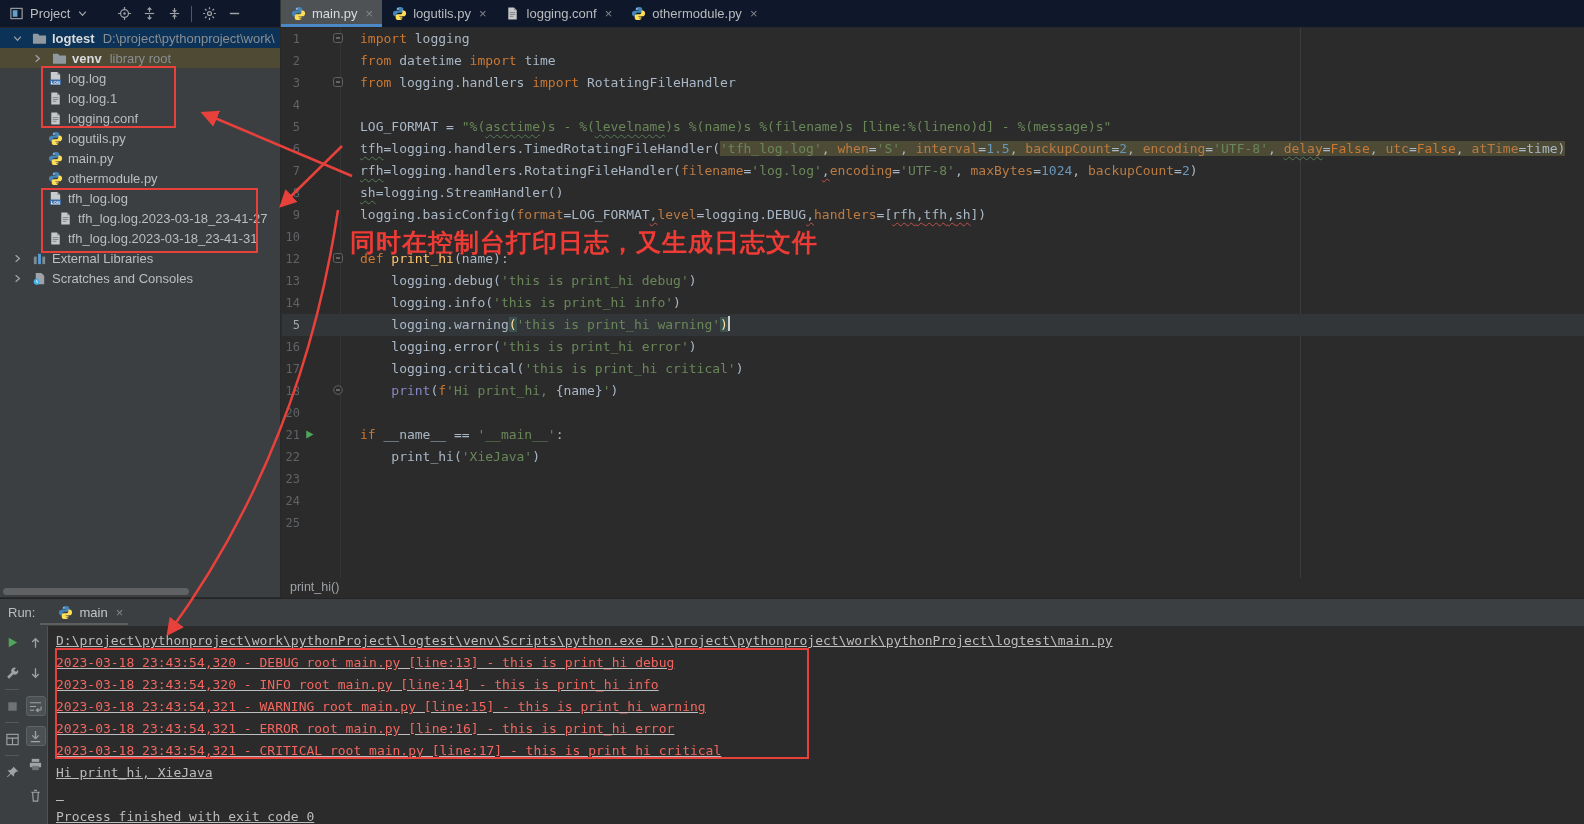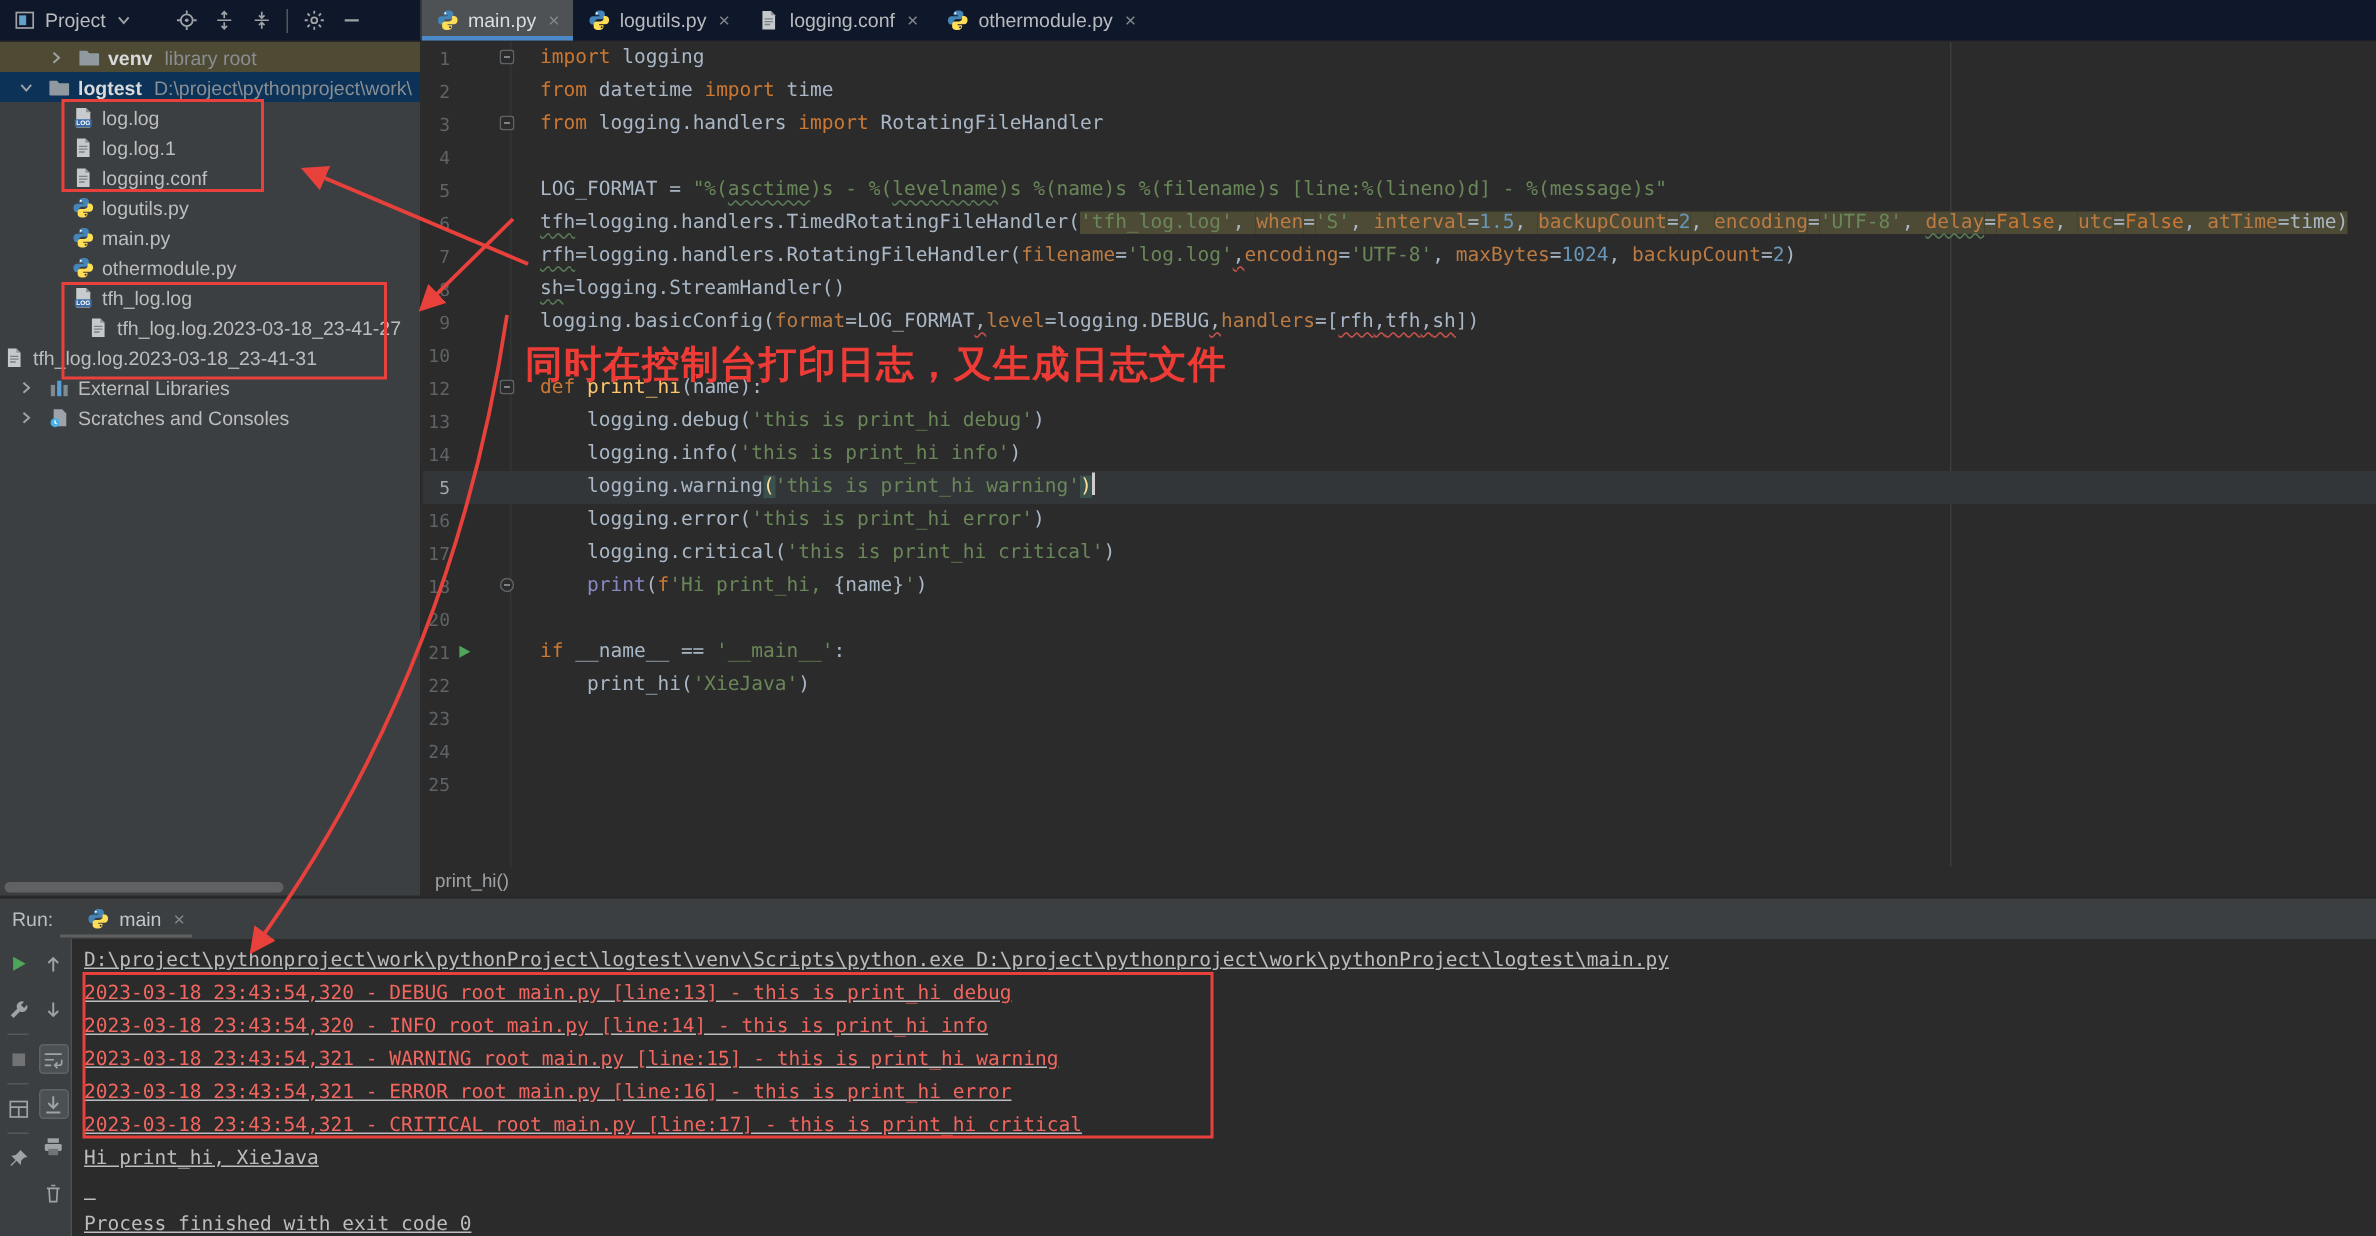--- a/index.html
+++ b/index.html
@@ -185,47 +185,47 @@
             </svg>
           </span>
           <span class="tlabel">othermodule.py</span>
           <span class="tclose">×</span>
         </div>
       </div>
   </div>
 
   <div id="project-panel">
     <div id="tree">
+        <div class="trow sel-focus" style="padding-left: 8px;">
+          <span class="icon">
+            <svg viewBox="0 0 16 16">
+              <path d="M4.5 6l3.5 4 3.5-4" fill="none" stroke="#9fa3a6" stroke-width="1.4"></path>
+            </svg>
+          </span>
+          <span class="icon">
+            <svg viewBox="0 0 16 16">
+              <path d="M1.5 3h5l1.4 1.8h6.6c.3 0 .5.2.5.5V13c0 .3-.2.5-.5.5h-13A.5.5 0 0 1 1 13V3.5c0-.3.2-.5.5-.5z" fill="#90999f"></path>
+            </svg>
+          </span>
+          <span class="tl bold">logtest</span>
+          <span class="tx">D:\project\pythonproject\work\</span>
+        </div>
         <div class="trow sel-soft" style="padding-left: 28px;">
           <span class="icon">
             <svg viewBox="0 0 16 16">
               <path d="M6 4.5l4 3.5-4 3.5" fill="none" stroke="#9fa3a6" stroke-width="1.4"></path>
             </svg>
           </span>
           <span class="icon">
             <svg viewBox="0 0 16 16">
               <path d="M1.5 3h5l1.4 1.8h6.6c.3 0 .5.2.5.5V13c0 .3-.2.5-.5.5h-13A.5.5 0 0 1 1 13V3.5c0-.3.2-.5.5-.5z" fill="#90999f"></path>
             </svg>
           </span>
           <span class="tl bold">venv</span>
           <span class="tx">library root</span>
-        </div>
-        <div class="trow sel-focus" style="padding-left: 8px;">
-          <span class="icon">
-            <svg viewBox="0 0 16 16">
-              <path d="M4.5 6l3.5 4 3.5-4" fill="none" stroke="#9fa3a6" stroke-width="1.4"></path>
-            </svg>
-          </span>
-          <span class="icon">
-            <svg viewBox="0 0 16 16">
-              <path d="M1.5 3h5l1.4 1.8h6.6c.3 0 .5.2.5.5V13c0 .3-.2.5-.5.5h-13A.5.5 0 0 1 1 13V3.5c0-.3.2-.5.5-.5z" fill="#90999f"></path>
-            </svg>
-          </span>
-          <span class="tl bold">logtest</span>
-          <span class="tx">D:\project\pythonproject\work\</span>
         </div>
         <div class="trow" style="padding-left: 46px;">
           <span class="icon">
             <svg viewBox="0 0 16 16">
               <path d="M3 1h7l3 3v11H3z" fill="#c8cbcd"></path>
               <path d="M10 1l3 3h-3z" fill="#8a8d8f"></path>
               <rect x="2" y="9" width="12" height="5.5" rx="1" fill="#3c6ea5"></rect>
               <text x="8" y="13.4" font-size="4.6" fill="#fff" text-anchor="middle" font-family="sans-serif" font-weight="bold">LOG</text>
             </svg>
           </span>
@@ -298,21 +298,21 @@
         <div class="trow" style="padding-left: 56px;">
           <span class="icon">
             <svg viewBox="0 0 16 16">
               <path d="M3.5 1.5h6l3 3v10h-9z" fill="#c6c9cb"></path>
               <path d="M9.5 1.5l3 3h-3z" fill="#90959a"></path>
               <path d="M5 7h6M5 9h6M5 11h4" stroke="#7c8184" stroke-width="1" fill="none"></path>
             </svg>
           </span>
           <span class="tl">tfh_log.log.2023-03-18_23-41-27</span>
         </div>
-        <div class="trow" style="">
+        <div class="trow" style="padding-left: 46px;">
           <span class="icon">
             <svg viewBox="0 0 16 16">
               <path d="M3.5 1.5h6l3 3v10h-9z" fill="#c6c9cb"></path>
               <path d="M9.5 1.5l3 3h-3z" fill="#90959a"></path>
               <path d="M5 7h6M5 9h6M5 11h4" stroke="#7c8184" stroke-width="1" fill="none"></path>
             </svg>
           </span>
           <span class="tl">tfh_log.log.2023-03-18_23-41-31</span>
         </div>
         <div class="trow" style="padding-left: 8px;">

